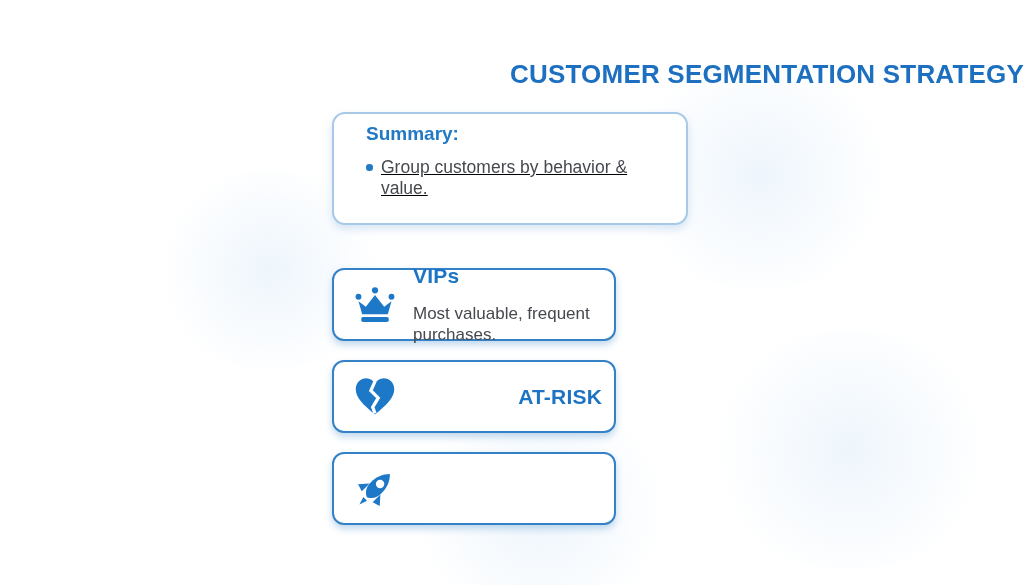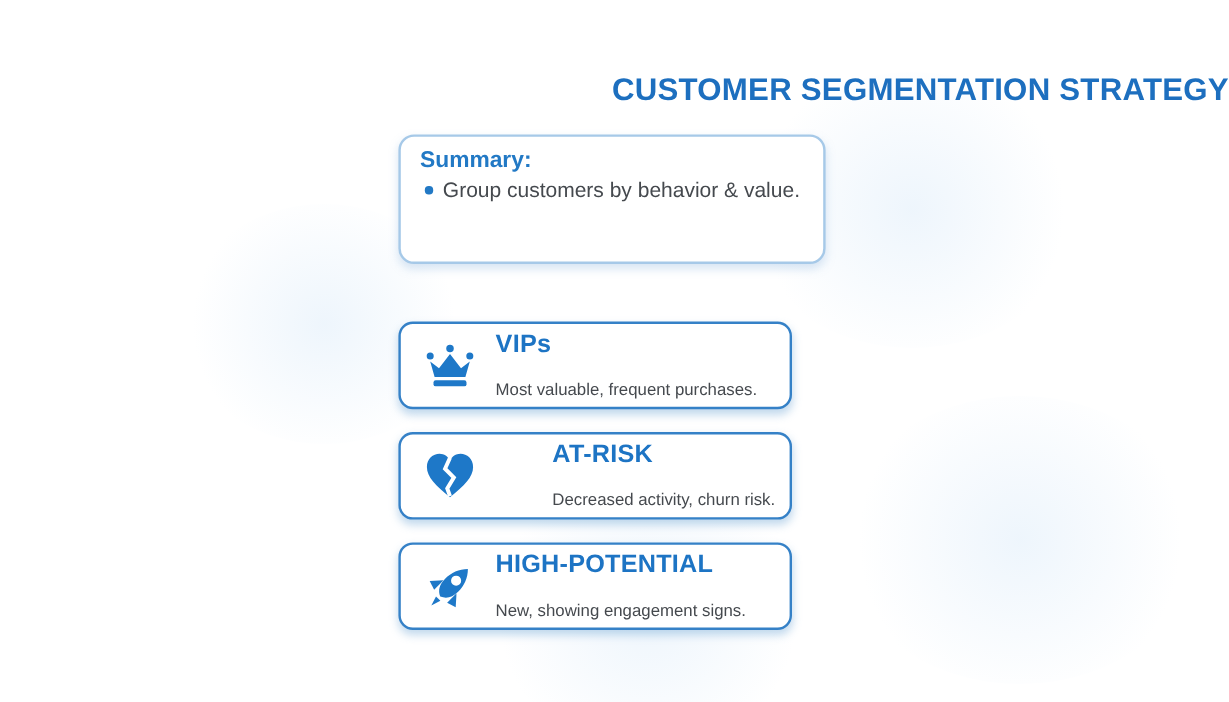--- a/index.html
+++ b/index.html
@@ -39,43 +39,43 @@
     background:#ffffff;
     border:2px solid #a6c9e8;
     border-radius:13px;
     box-shadow:0 4px 8px rgba(140,180,220,0.35);
     padding:9px 16px 12px 16px;
   }
   .summary-heading {
     font-size:19px;
     font-weight:bold;
     color:#2279c5;
-    margin:0 0 3px 0;
+    margin:0 0 3px 16px;
   }
-  .summary-list { list-style:none; margin:0; padding:0; }
+  .summary-list { list-style:none; margin:12px; padding:0;text-decoration:underline; }
   .summary-list li {
     position:relative;
     padding-left:19px;
     font-size:17.5px;
     line-height:21px;
     color:#45494e;
   }
   .summary-list li::before {
     content:"";
     position:absolute;
     left:4px; top:7px;
     width:6.5px; height:6.5px;
     border-radius:50%;
     background:#2279c5;
   }
 
   .segment-card {
     position:absolute;
     left:332px;
-    width:328px; height:73px;
+    width:284px; height:73px;
     box-sizing:border-box;
     background:#ffffff;
     border:2px solid #3581c7;
     border-radius:12px;
     box-shadow:0 4px 7px rgba(120,170,215,0.45);
     display:flex;
     align-items:center;
     padding:0 12px 0 17px;
     gap:15px;
   }
@@ -93,21 +93,21 @@
 
   .segment-text { display:flex; flex-direction:column; }
   .segment-title {
     font-size:21px;
     font-weight:bold;
     line-height:24px;
     color:#1d74c4;
     letter-spacing:0.2px;
   }
   .segment-desc {
-    font-size:14px;
+    font-size:17px;
     line-height:21px;
     color:#45494e;
     margin-top:15px;
   }
 </style>
 </head>
 <body>
 
 <div class="bg-blob blob-1"></div>
 <div class="bg-blob blob-2"></div>
@@ -141,33 +141,28 @@
 
 <div class="segment-card card-at-risk">
   <span class="segment-icon">
     <svg width="44" height="42" viewBox="0 0 48 44" xmlns="http://www.w3.org/2000/svg">
       <path class="icon-fill" d="M24 41 C11 30.5 3 22.5 3 13.5 C3 6 8.5 1.5 14.5 1.5 C18.8 1.5 22 4 24 7.6 C26 4 29.2 1.5 33.5 1.5 C39.5 1.5 45 6 45 13.5 C45 22.5 37 30.5 24 41 Z"></path>
       <polyline points="24,5 19.5,15 27.5,23 21.5,33 24,40" fill="none" stroke="#ffffff" stroke-width="3.6"></polyline>
     </svg>
   </span>
   <div class="segment-text">
     <span class="segment-title">AT-RISK</span>
-    <span class="segment-desc">Decreased activity, churn risk.</span>
   </div>
 </div>
 
 <div class="segment-card card-high-potential">
   <span class="segment-icon">
     <svg width="46" height="46" viewBox="0 0 48 48" xmlns="http://www.w3.org/2000/svg">
       <g transform="rotate(45 24 24)">
         <path class="icon-fill" d="M24 2 C29.5 7.5 32 14.5 32 22 C32 29 29.5 33.5 24 36 C18.5 33.5 16 29 16 22 C16 14.5 18.5 7.5 24 2 Z"></path>
         <circle cx="24" cy="16.5" r="4.4" fill="#ffffff"></circle>
         <path class="icon-fill" d="M16 24 L8 33 L16 35.5 Z"></path>
         <path class="icon-fill" d="M32 24 L40 33 L32 35.5 Z"></path>
         <path class="icon-fill" d="M21.3 38.5 L24 47 L26.7 38.5 Z"></path>
       </g>
     </svg>
   </span>
-  <div class="segment-text">
-    <span class="segment-title">HIGH-POTENTIAL</span>
-    <span class="segment-desc">New, showing engagement signs.</span>
-  </div>
 </div>
 
 </body></html>

